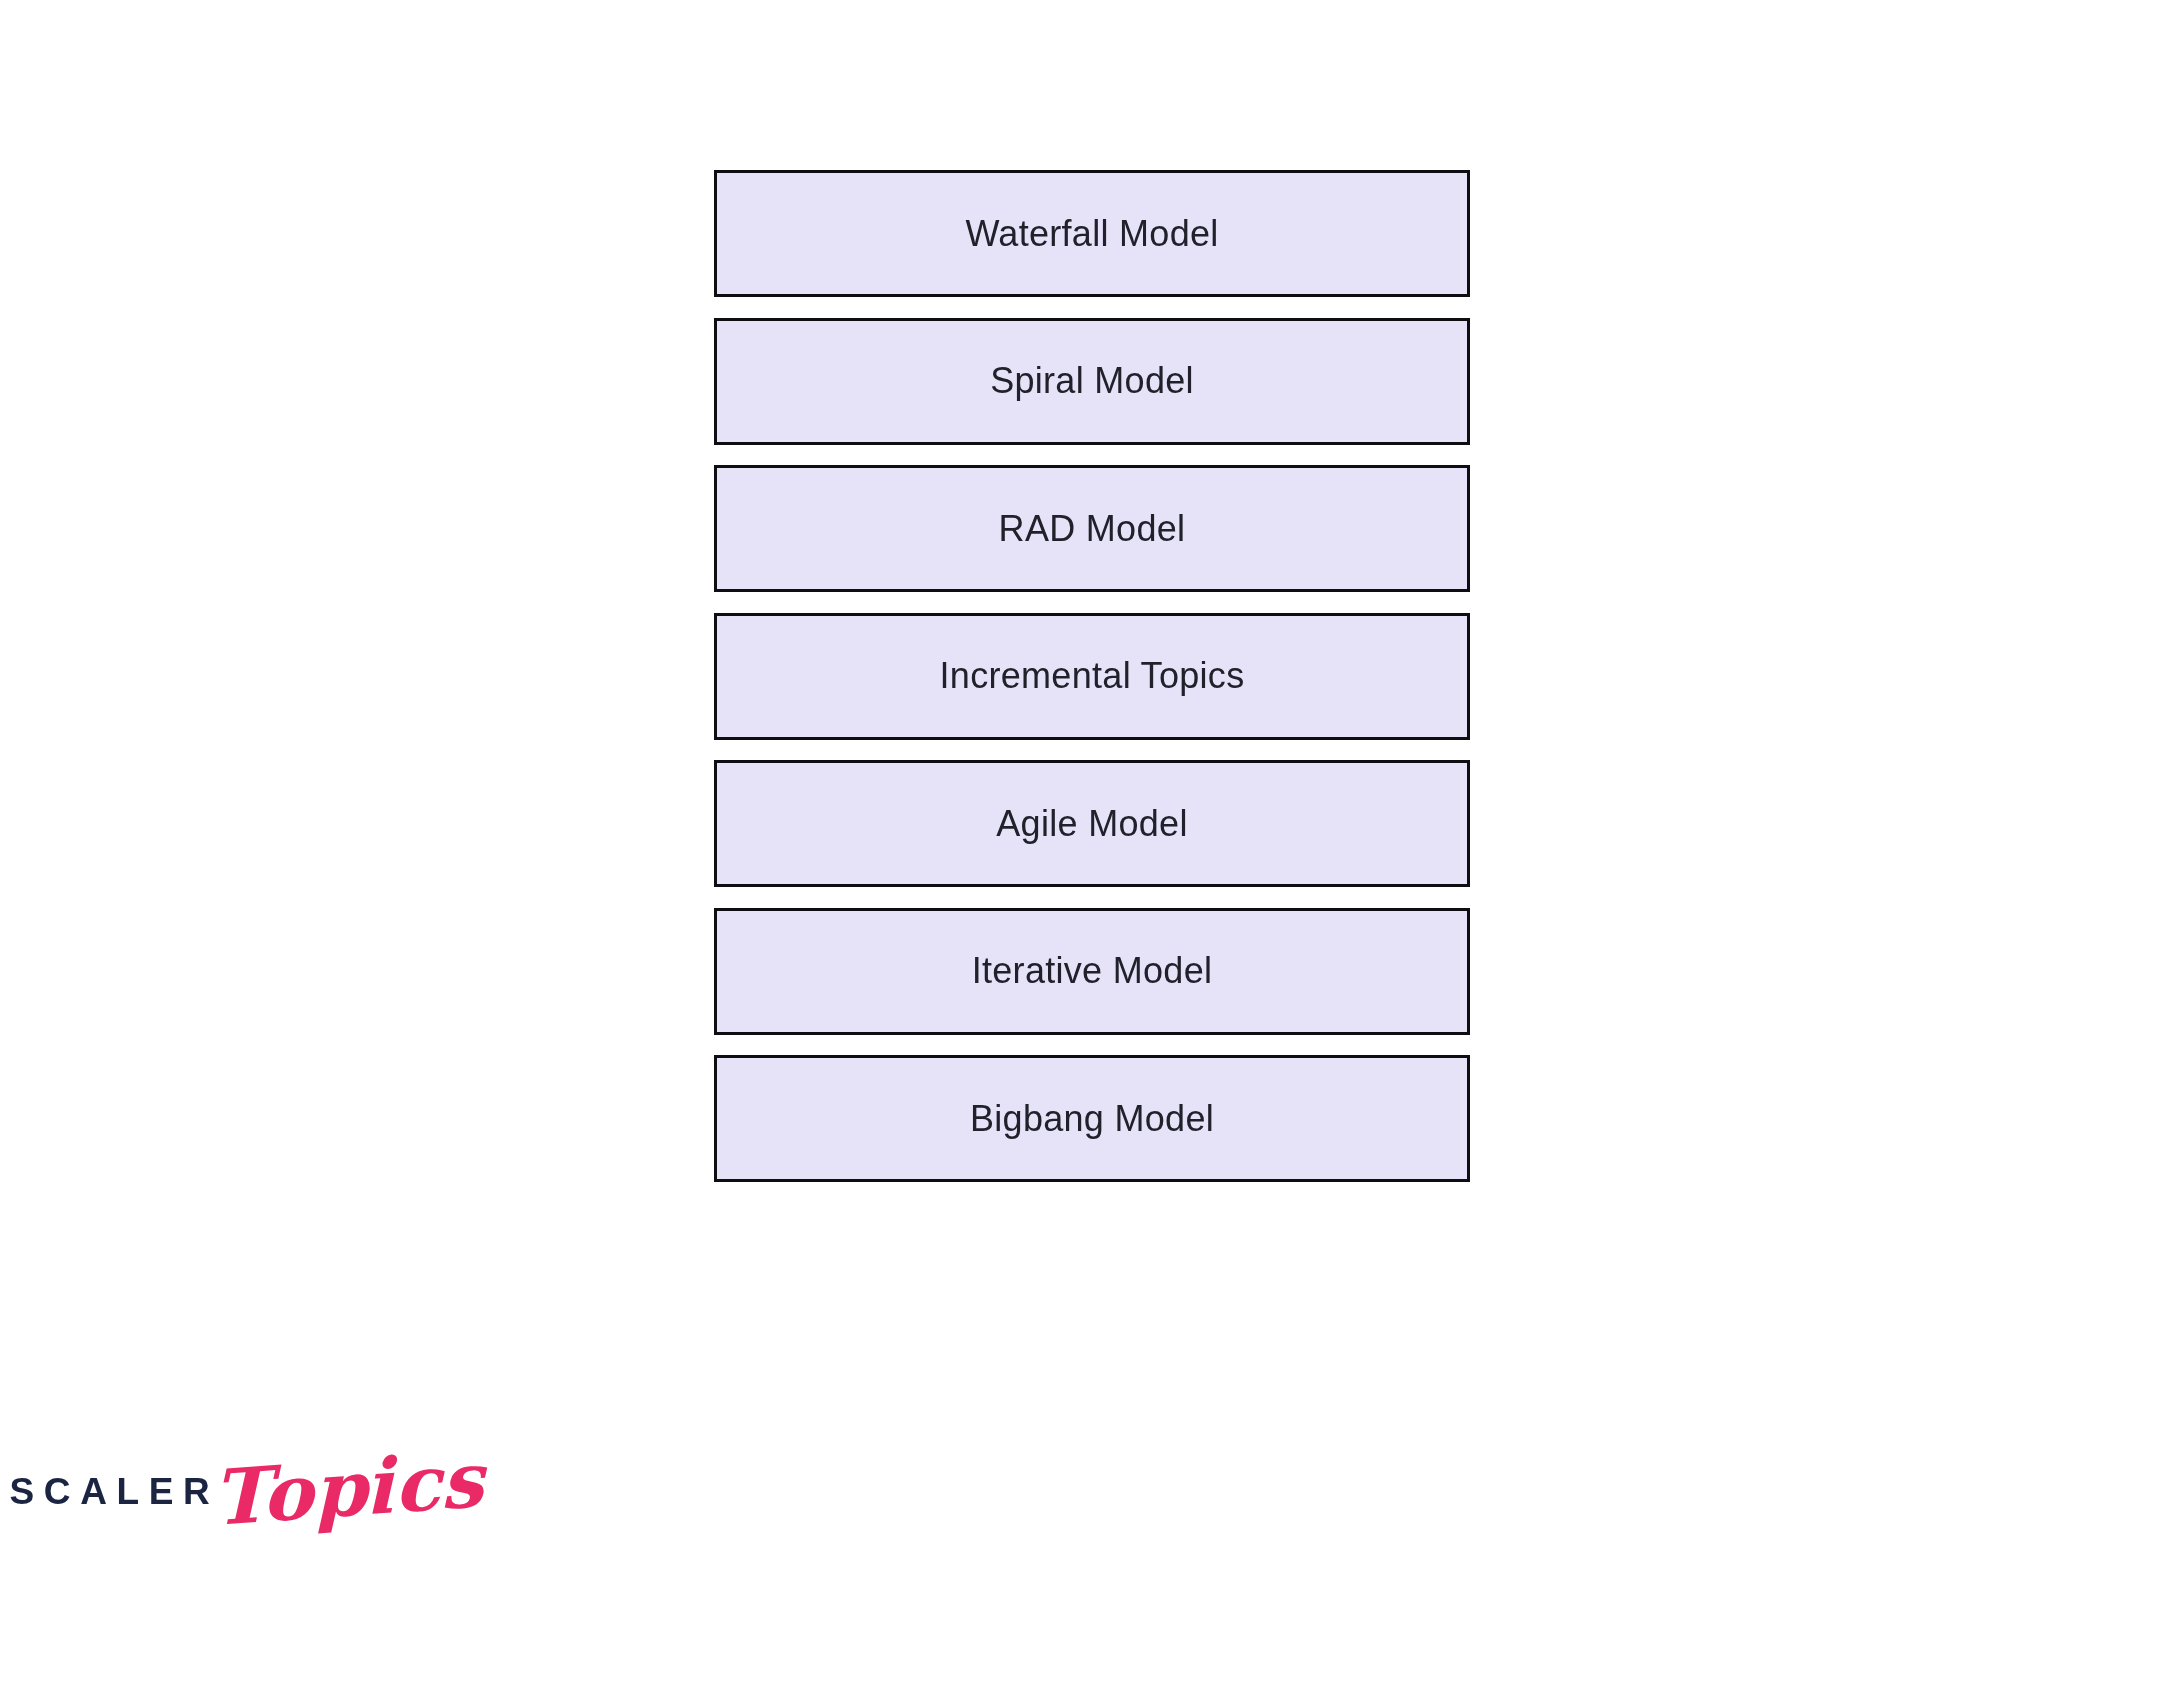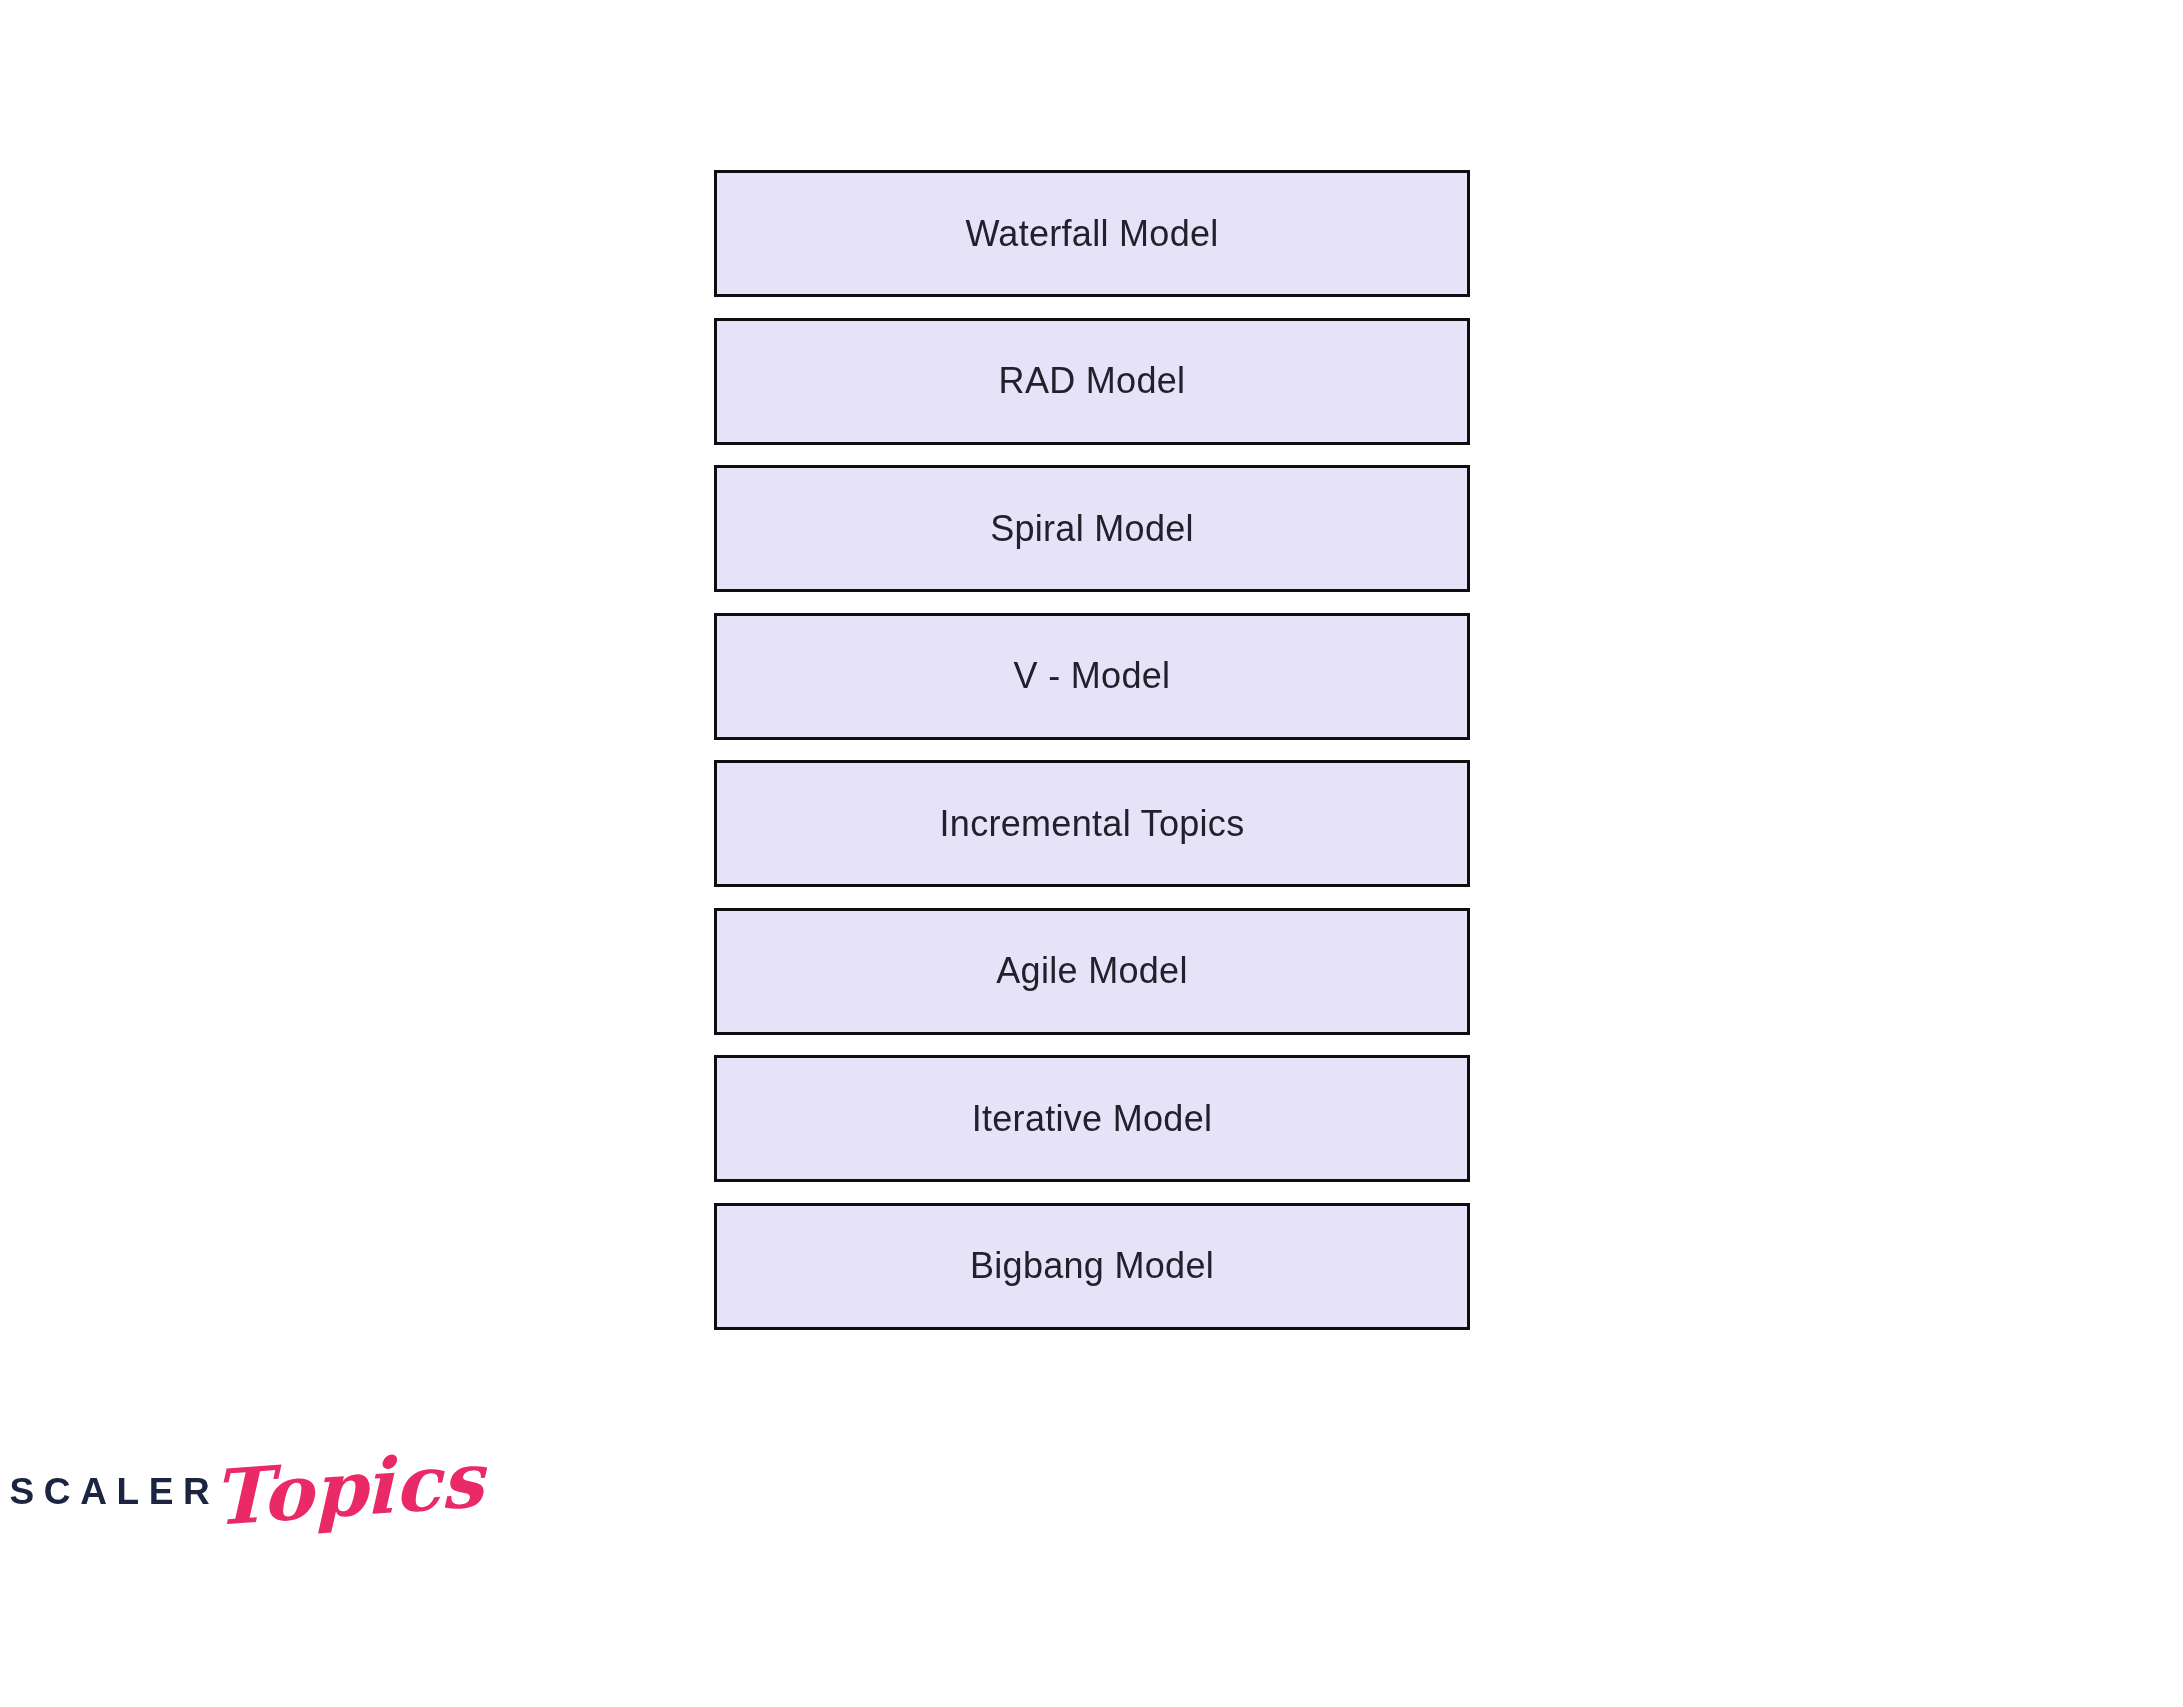--- a/index.html
+++ b/index.html
@@ -81,27 +81,24 @@
 </head>
 <body>
 
 <div class="stage">
 
   <div class="model-stack">
     <div class="model-box">
       <span class="model-label">Waterfall Model</span>
     </div>
     <div class="model-box">
-      <span class="model-label">RAD Model</span>
-    </div>
-    <div class="model-box">
       <span class="model-label">Spiral Model</span>
     </div>
     <div class="model-box">
-      <span class="model-label">V - Model</span>
+      <span class="model-label">RAD Model</span>
     </div>
     <div class="model-box">
       <span class="model-label">Incremental Topics</span>
     </div>
     <div class="model-box">
       <span class="model-label">Agile Model</span>
     </div>
     <div class="model-box">
       <span class="model-label">Iterative Model</span>
     </div>

